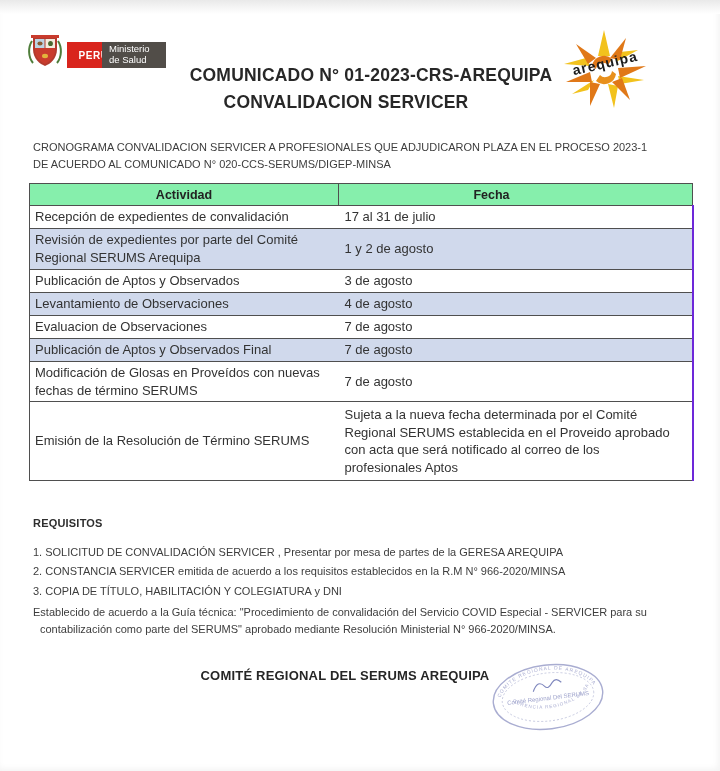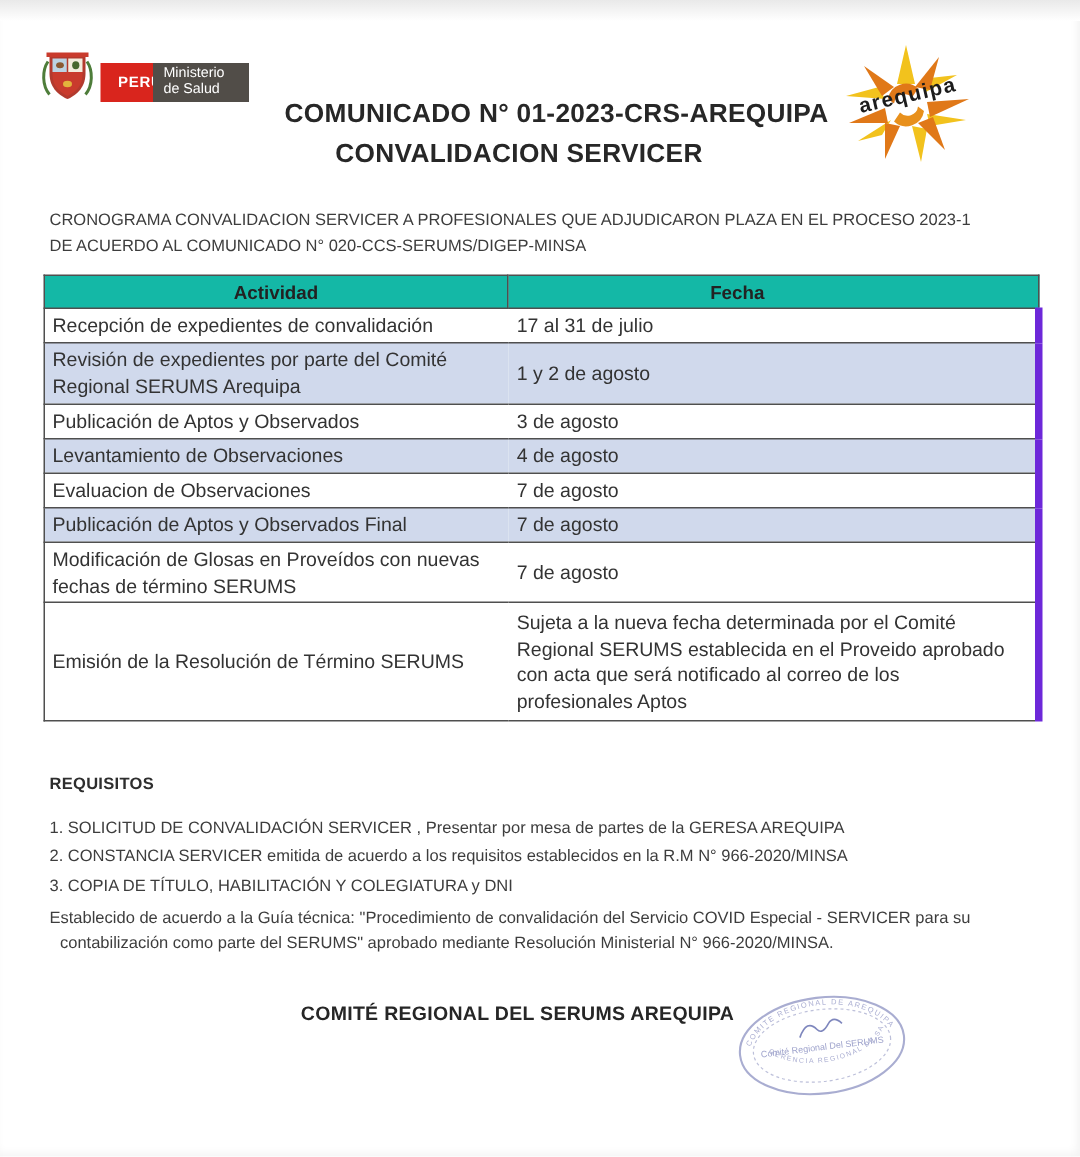--- a/index.html
+++ b/index.html
@@ -30,22 +30,22 @@
     font-size:17.5px;font-weight:bold;color:#272727;letter-spacing:.2px;}
   
   .intro{position:absolute;top:139px;left:33px;width:662px;font-size:11px;
     color:#3d3d3d;line-height:1.5;}
   
   table.sched{position:absolute;top:183px;left:29px;width:663px;
     border-collapse:collapse;table-layout:fixed;}
   table.sched, table.sched th, table.sched td{border:1px solid #4f4f4f;}
   table.sched td{border-left:none;border-right:none;}
   table.sched td:first-child{border-left:1px solid #4f4f4f;}
-  table.sched td:last-child{border-right:5px solid #6d28d9;}
-  table.sched th{background:#14b8a6;font-weight:bold;font-size:12.5px;
+  table.sched td:last-child{border-right:2px solid #6d28d9;}
+  table.sched th{background:#86efac;font-weight:bold;font-size:12.5px;
     color:#222;padding:2px 0;height:17px;}
   table.sched th.h-fecha{padding-right:48px;}
   table.sched td{font-size:13px;color:#333;vertical-align:middle;
     padding:2px 6px 2px 5px;line-height:1.38;}
   table.sched col.c1{width:309px;}
   table.sched col.c2{width:354px;}
   table.sched td.col-fecha{padding-left:6px;padding-right:14px;}
   table.sched tr.shaded td{background:#d0d9ec;}
   table.sched tr.tall td{height:74px;}
   

